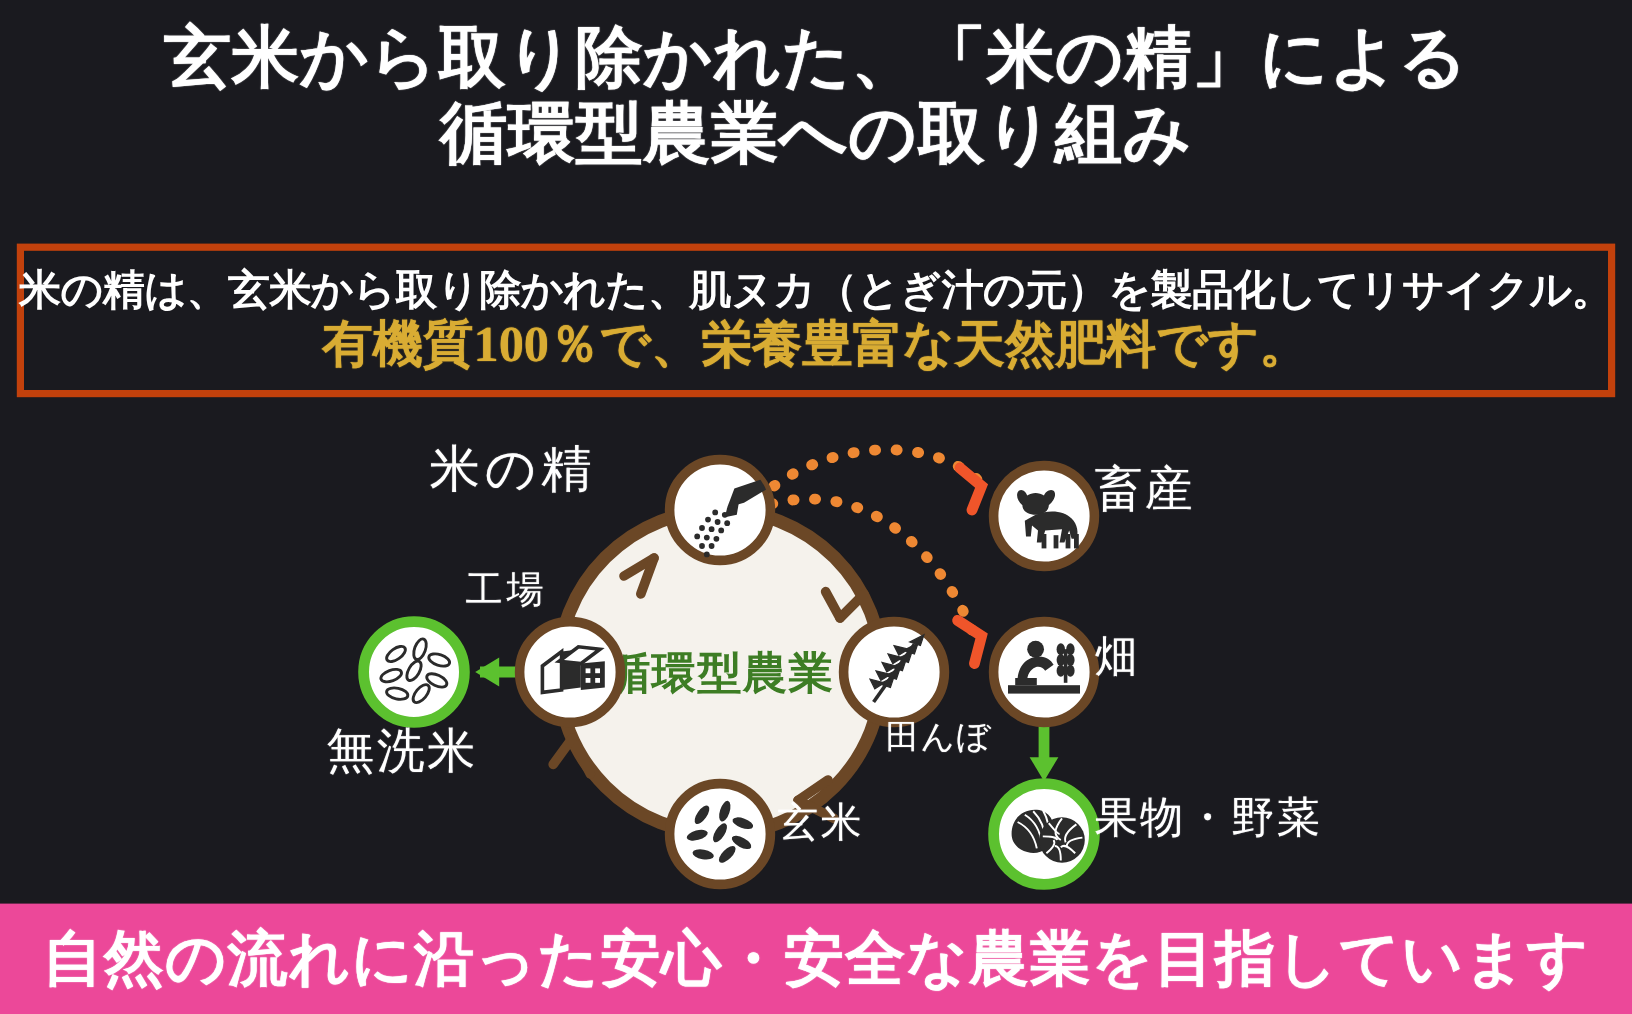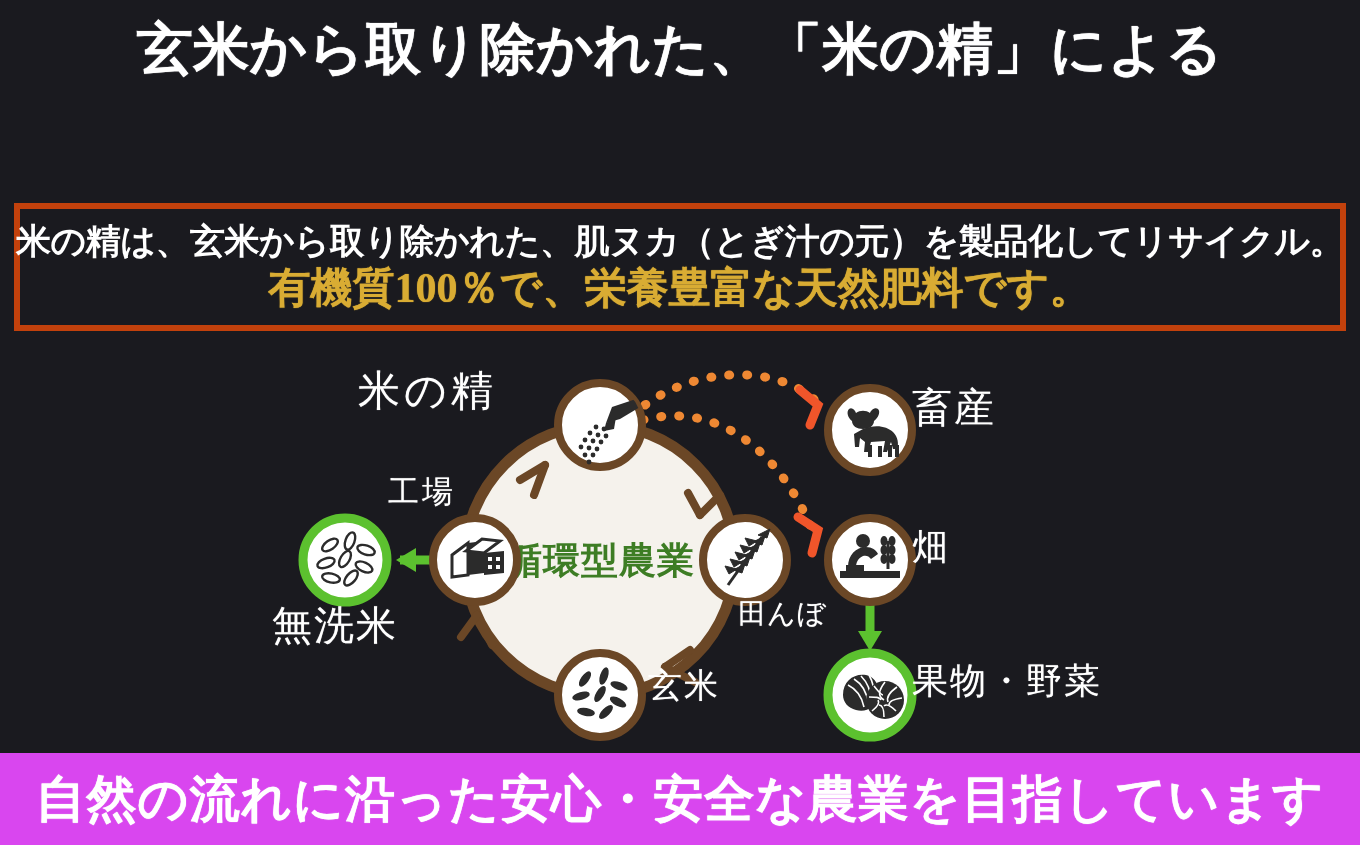--- a/index.html
+++ b/index.html
@@ -86,40 +86,41 @@
   #lbl-tambo     { left:738px; top:250px; font-size:28px; letter-spacing:1px; }
   #lbl-chikusan  { left:912px; top:35px;  font-size:40px; letter-spacing:2px; }
   #lbl-hatake    { left:912px; top:178px; font-size:36px; letter-spacing:2px; }
   #lbl-kudamono  { left:912px; top:312px; font-size:36px; letter-spacing:2px; }
 
   
   #footer-banner {
     position:absolute;
     left:0; top:753px;
     width:1360px; height:92px;
-    background:#d946ef;
+    background:#ec4899;
     display:flex;
     align-items:center;
     justify-content:center;
   }
   #footer-banner .fb-text {
     color:#ffffff;
     font-size:50px;
     font-weight:700;
     letter-spacing:1px;
     white-space:nowrap;
     font-family:"Liberation Serif","DejaVu Serif",serif;
     text-shadow:0 0 1px #fff;
   }
 </style>
 </head>
 <body>
 
 <div id="heading">
   <span class="hl">玄米から取り除かれた、「米の精」による</span>
+  <span class="hl">循環型農業への取り組み</span>
 </div>
 
 <div id="lead-box">
   <div class="lead-1">米の精は、玄米から取り除かれた、肌ヌカ（とぎ汁の元）を製品化してリサイクル。</div>
   <div class="lead-2">有機質100％で、栄養豊富な天然肥料です。</div>
 </div>
 
 <div id="diagram">
 
   <svg width="1360" height="405" viewBox="0 0 1360 405">

